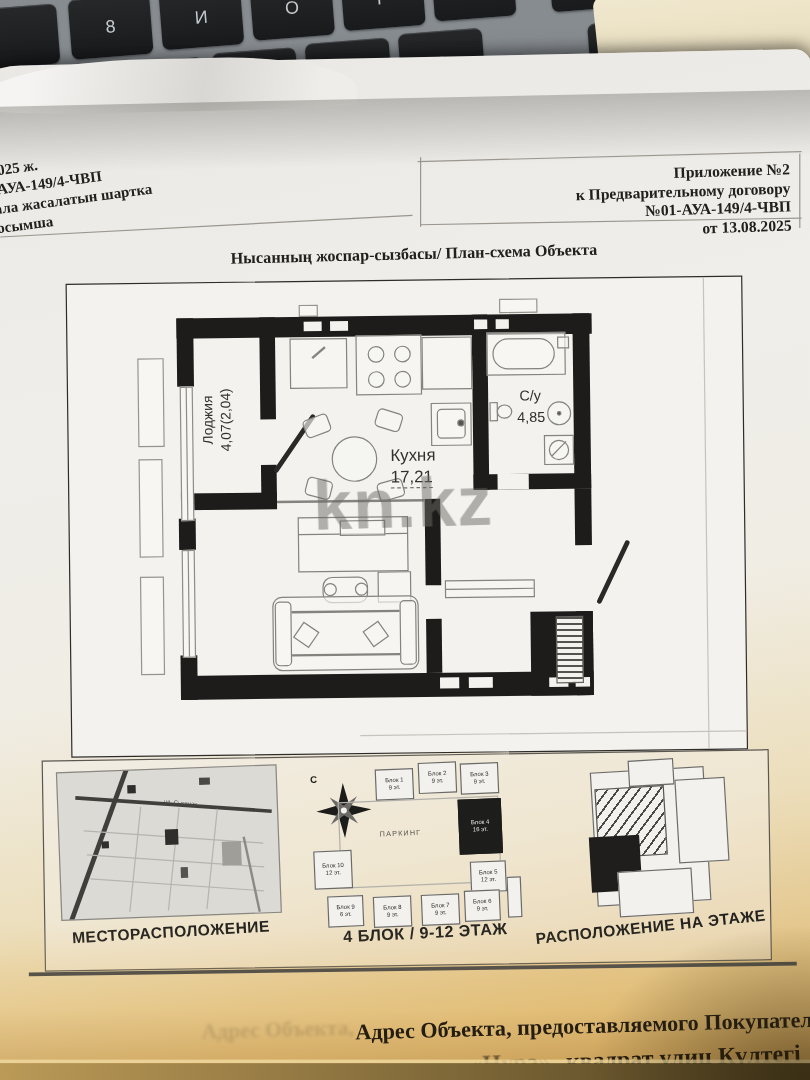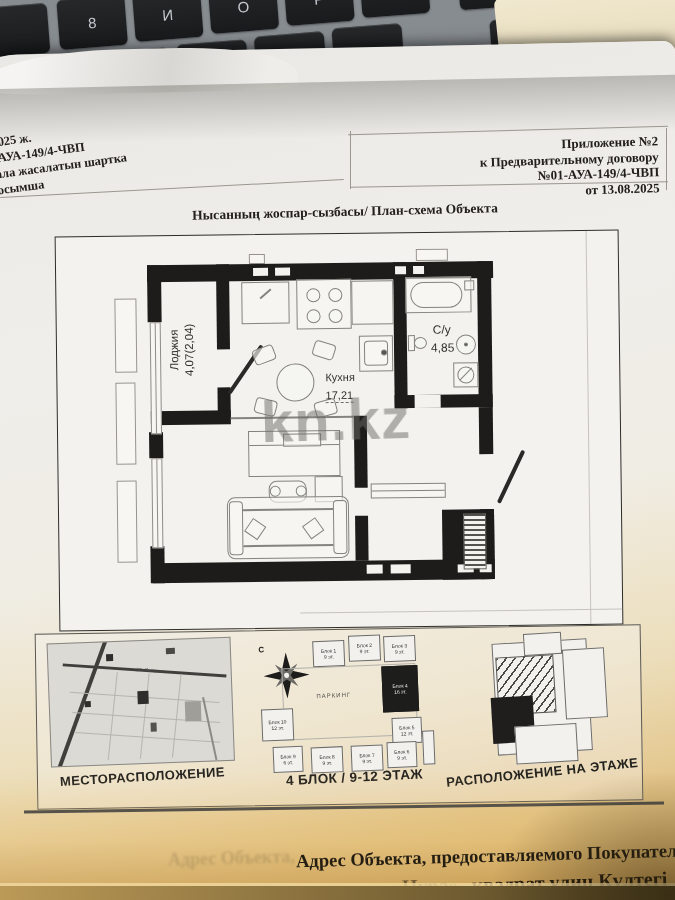--- a/index.html
+++ b/index.html
@@ -52,21 +52,21 @@
   .plan-frame{position:absolute;left:57px;top:233px;width:562px;height:393px;
     border:1.6px solid #2e2c29;background:#f3f2ef;transform:rotate(-.7deg);}
   .w{position:absolute;background:var(--wall);}
   .wh{position:absolute;background:#f3f2ef;}
   .glz{position:absolute;background:#f7f6f3;border:1px solid #8e8c87;}
   .glz i{position:absolute;left:45%;top:0;width:1px;height:100%;background:#8e8c87;}
   .sill{position:absolute;background:#f7f6f3;border:1px solid #97948e;}
   .fur{position:absolute;border:1.2px solid var(--stroke);background:rgba(247,246,243,.65);box-sizing:border-box;}
   .ln{position:absolute;background:var(--stroke);}
   .leaf{position:absolute;background:#2a2927;border-radius:2px;}
-  .lab{position:absolute;font-size:11px;color:#33312e;white-space:nowrap;}
+  .lab{position:absolute;font-size:14px;color:#33312e;white-space:nowrap;}
   .lab.small{font-size:12px;}
   .dim{border-bottom:1px dashed #6f6d68;padding-bottom:1px;}
   .loggia-lab{position:absolute;left:72px;top:92px;width:120px;height:44px;transform:rotate(-90deg);
     text-align:center;font-size:11.5px;color:#33312e;line-height:15px;}
   .wm{position:absolute;left:203px;top:152px;font-size:58px;font-weight:bold;letter-spacing:1px;
     color:rgba(108,106,102,.5);transform:rotate(-1deg);filter:blur(.3px);}
   .circ{position:absolute;border:1.2px solid var(--stroke);border-radius:50%;background:rgba(247,246,243,.6);box-sizing:border-box;}
   .hatchV{position:absolute;border:1px solid #67655f;background:repeating-linear-gradient(to bottom,#55534e 0 1.5px,#f3f2ef 1.5px 5px);}
   .artifact{position:absolute;background:#c6c3bc;}
   

